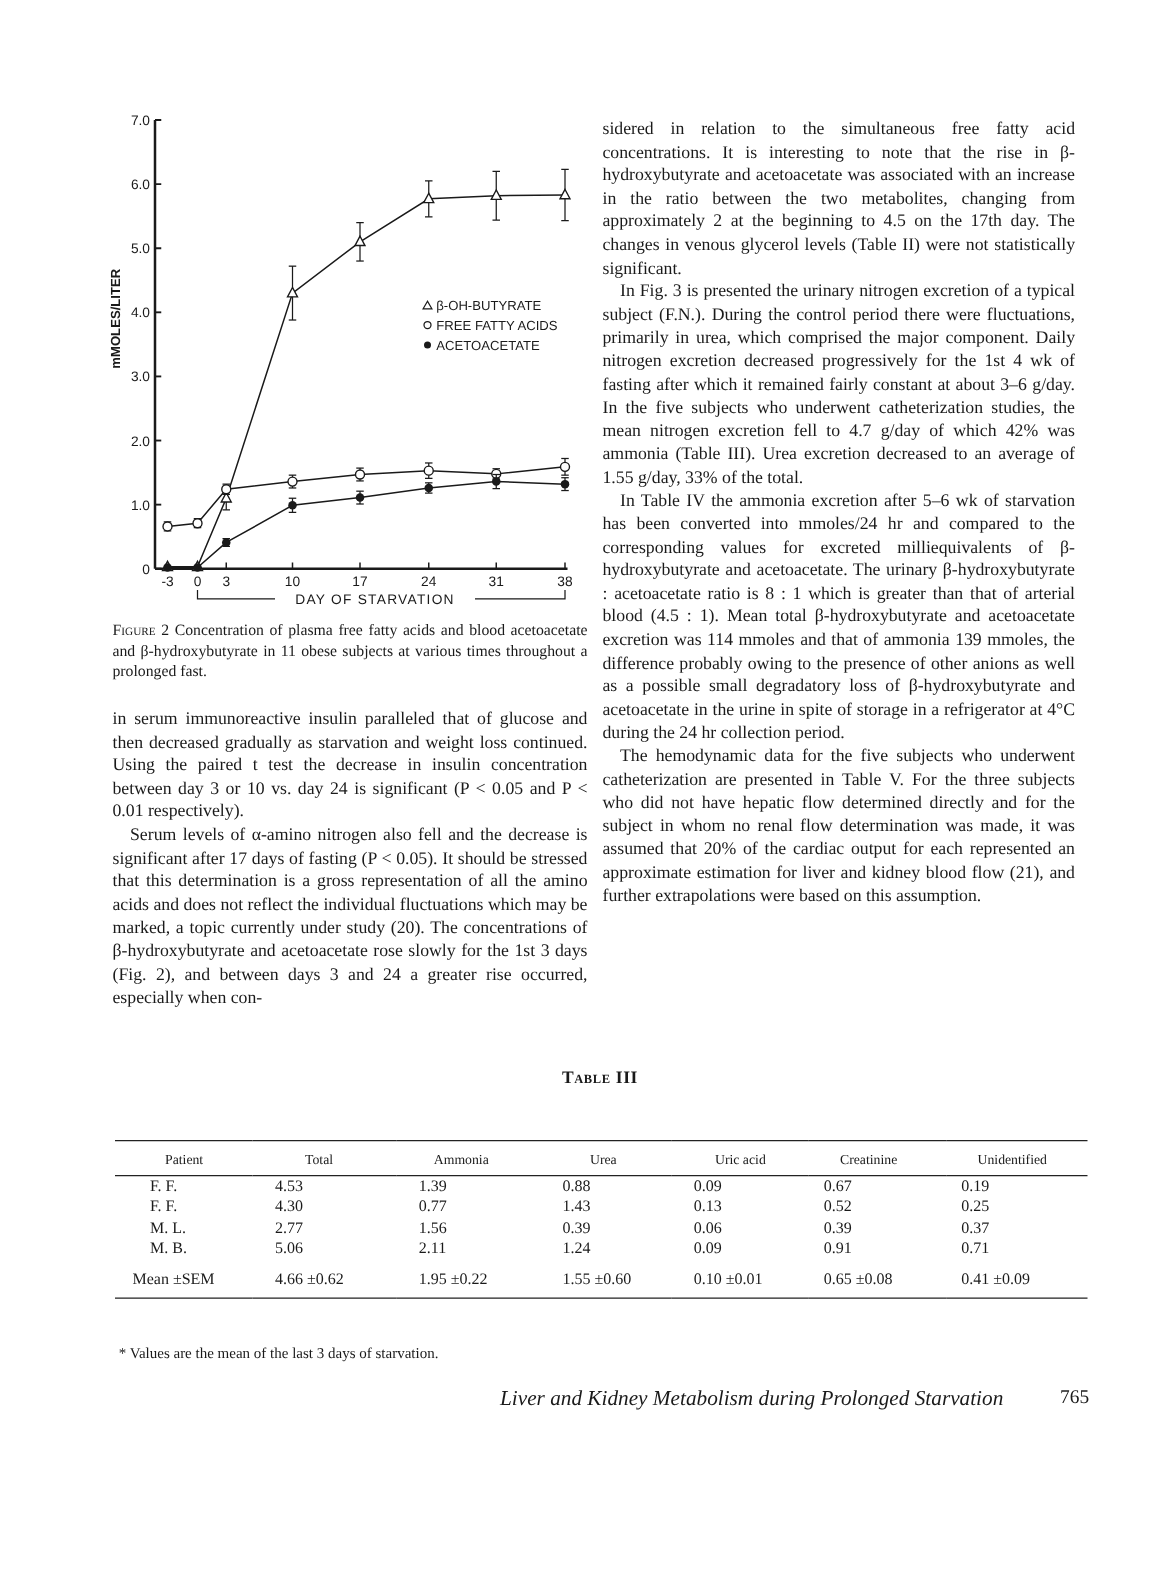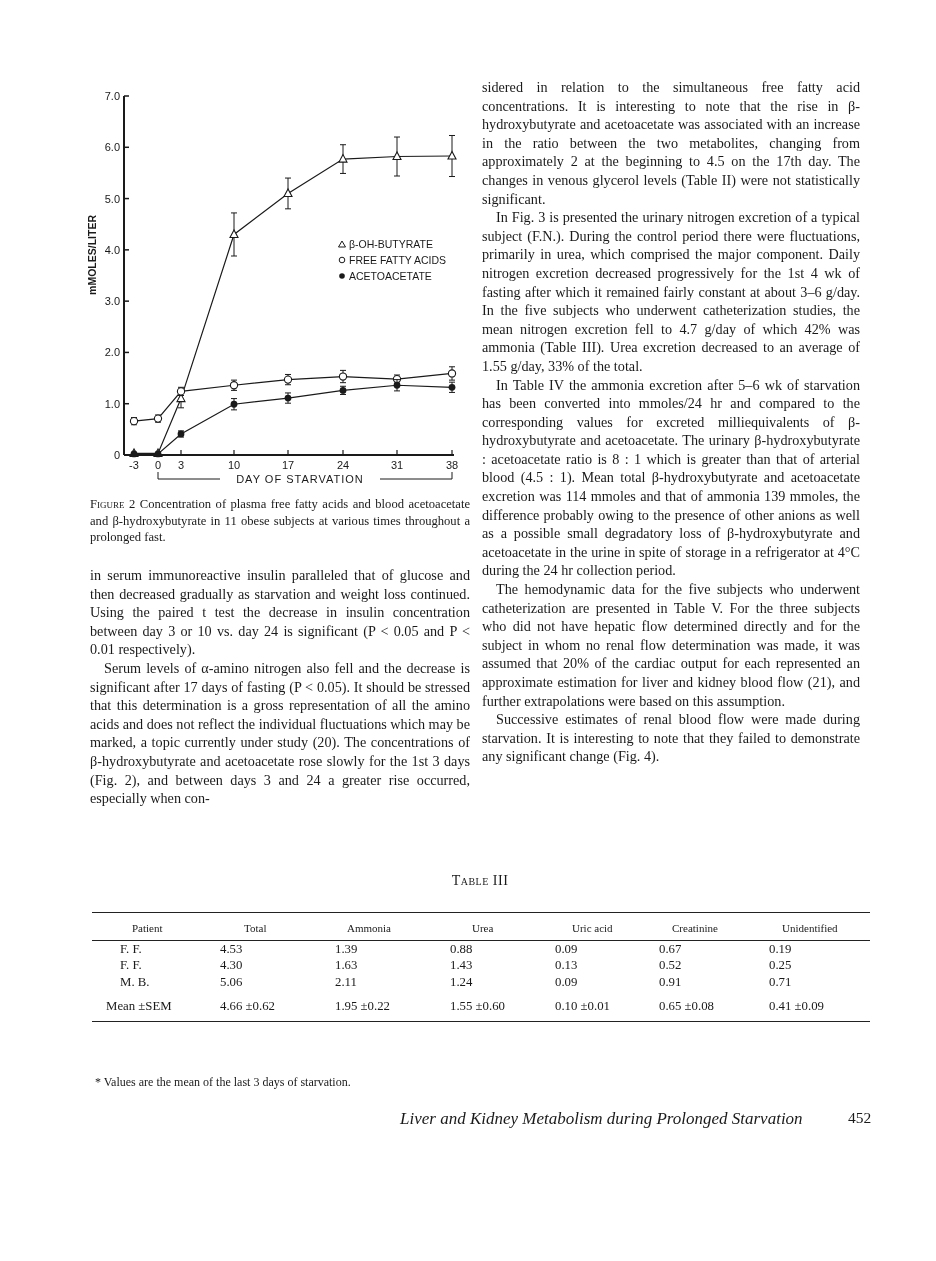--- a/index.html
+++ b/index.html
@@ -1,27 +1,27 @@
 <!DOCTYPE html>
 <html><head>
 <meta charset="utf-8">
 <style>
   body { margin:0; background:#fff; }
   .page { position:relative; width:936px; height:1261px; background:#fff; color:#1a1a1a; font-family:"Liberation Serif","DejaVu Serif",serif; overflow:hidden; }
   .col { position:absolute; font-size:14.2px; line-height:18.6px; text-align:justify; }
   .col p { margin:0; }
   .col p.ind { text-indent:14px; }
   #left-text { left:90px; top:566px; width:380px; }
-  #right-text { left:482px; top:78px; width:378px; }
+  #right-text { left:482px; top:94px; width:378px; }
   .caption { position:absolute; left:90px; top:496px; width:380px; font-size:12.6px; line-height:16.5px; text-align:justify; }
   .sc { font-variant:small-caps; }
   .chart { position:absolute; left:80px; top:80px; width:400px; height:410px; }
   .chart svg text { font-family:"Liberation Sans","DejaVu Sans",sans-serif; fill:#1a1a1a; }
   .tbl-title { position:absolute; left:92px; width:776px; text-align:center; font-size:14px; }
-  #tbl-label { top:873px; letter-spacing:0.5px; }
+  #tbl-label { top:855px; letter-spacing:0.5px;font-weight:bold; }
   #tbl-sub { top:892px; font-style:italic; font-size:12.5px; }
   table.t3 { position:absolute; left:92px; top:912px; width:778px; border-collapse:collapse; font-size:12.8px; }
   table.t3 th { font-weight:normal; font-size:11px; text-align:left; padding:9px 0 6px 0; border-top:1.5px solid #222; border-bottom:1.3px solid #222; }
   table.t3 td { padding:0; height:16.5px; }
   table.t3 tr.first td { padding-top:6px; }
   table.t3 tr.mean td { padding-top:8px; padding-bottom:6px; border-bottom:1.5px solid #222; }
   .footnote { position:absolute; left:95px; top:1075px; font-size:12px; }
   .running { position:absolute; left:400px; top:1109px; font-size:17px; font-style:italic; }
   .pageno { position:absolute; left:848px; top:1109px; font-size:15.5px; }
 </style>
@@ -173,21 +173,20 @@
   <div class="col" id="left-text">
     <p>in serum immunoreactive insulin paralleled that of glucose and then decreased gradually as starvation and weight loss continued. Using the paired t test the decrease in insulin concentration between day 3 or 10 vs. day 24 is significant (P &lt; 0.05 and P &lt; 0.01 respectively).</p>
     <p class="ind">Serum levels of α-amino nitrogen also fell and the decrease is significant after 17 days of fasting (P &lt; 0.05). It should be stressed that this determination is a gross representation of all the amino acids and does not reflect the individual fluctuations which may be marked, a topic currently under study (20). The concentrations of β-hydroxybutyrate and acetoacetate rose slowly for the 1st 3 days (Fig. 2), and between days 3 and 24 a greater rise occurred, especially when con-</p>
   </div>
 
   <div class="col" id="right-text">
     <p>sidered in relation to the simultaneous free fatty acid concentrations. It is interesting to note that the rise in β-hydroxybutyrate and acetoacetate was associated with an increase in the ratio between the two metabolites, changing from approximately 2 at the beginning to 4.5 on the 17th day. The changes in venous glycerol levels (Table II) were not statistically significant.</p>
     <p class="ind">In Fig. 3 is presented the urinary nitrogen excretion of a typical subject (F.N.). During the control period there were fluctuations, primarily in urea, which comprised the major component. Daily nitrogen excretion decreased progressively for the 1st 4 wk of fasting after which it remained fairly constant at about 3–6 g/day. In the five subjects who underwent catheterization studies, the mean nitrogen excretion fell to 4.7 g/day of which 42% was ammonia (Table III). Urea excretion decreased to an average of 1.55 g/day, 33% of the total.</p>
     <p class="ind">In Table IV the ammonia excretion after 5–6 wk of starvation has been converted into mmoles/24 hr and compared to the corresponding values for excreted milliequivalents of β-hydroxybutyrate and acetoacetate. The urinary β-hydroxybutyrate : acetoacetate ratio is 8 : 1 which is greater than that of arterial blood (4.5 : 1). Mean total β-hydroxybutyrate and acetoacetate excretion was 114 mmoles and that of ammonia 139 mmoles, the difference probably owing to the presence of other anions as well as a possible small degradatory loss of β-hydroxybutyrate and acetoacetate in the urine in spite of storage in a refrigerator at 4°C during the 24 hr collection period.</p>
     <p class="ind">The hemodynamic data for the five subjects who underwent catheterization are presented in Table V. For the three subjects who did not have hepatic flow determined directly and for the subject in whom no renal flow determination was made, it was assumed that 20% of the cardiac output for each represented an approximate estimation for liver and kidney blood flow (21), and further extrapolations were based on this assumption.</p>
-    <p class="ind">Successive estimates of renal blood flow were made during starvation. It is interesting to note that they failed to demonstrate any significant change (Fig. 4).</p>
   </div>
 
   <div class="tbl-title sc" id="tbl-label">Table III</div>
 
   <table class="t3">
     <colgroup>
       <col style="width:110px">
         <col style="width:115px">
         <col style="width:115px">
         <col style="width:105px">
@@ -212,25 +211,34 @@
           <td style="padding-left: 18px;">4.53</td>
           <td style="padding-left: 18px;">1.39</td>
           <td style="padding-left: 18px;">0.88</td>
           <td style="padding-left: 18px;">0.09</td>
           <td style="padding-left: 12px;">0.67</td>
           <td style="padding-left: 12px;">0.19</td>
         </tr>
         <tr>
           <td style="padding-left: 28px;">F. F.</td>
           <td style="padding-left: 18px;">4.30</td>
-          <td style="padding-left: 18px;">1.63</td>
+          <td style="padding-left: 18px;">0.77</td>
           <td style="padding-left: 18px;">1.43</td>
           <td style="padding-left: 18px;">0.13</td>
           <td style="padding-left: 12px;">0.52</td>
           <td style="padding-left: 12px;">0.25</td>
+        </tr>
+        <tr>
+          <td style="padding-left: 28px;">M. L.</td>
+          <td style="padding-left: 18px;">2.77</td>
+          <td style="padding-left: 18px;">1.56</td>
+          <td style="padding-left: 18px;">0.39</td>
+          <td style="padding-left: 18px;">0.06</td>
+          <td style="padding-left: 12px;">0.39</td>
+          <td style="padding-left: 12px;">0.37</td>
         </tr>
         <tr>
           <td style="padding-left: 28px;">M. B.</td>
           <td style="padding-left: 18px;">5.06</td>
           <td style="padding-left: 18px;">2.11</td>
           <td style="padding-left: 18px;">1.24</td>
           <td style="padding-left: 18px;">0.09</td>
           <td style="padding-left: 12px;">0.91</td>
           <td style="padding-left: 12px;">0.71</td>
         </tr>
@@ -242,14 +250,14 @@
           <td style="padding-left: 18px;">0.10 ±0.01</td>
           <td style="padding-left: 12px;">0.65 ±0.08</td>
           <td style="padding-left: 12px;">0.41 ±0.09</td>
         </tr>
       </tbody>
   </table>
 
   <div class="footnote">* Values are the mean of the last 3 days of starvation.</div>
 
   <div class="running">Liver and Kidney Metabolism during Prolonged Starvation</div>
-  <div class="pageno">452</div>
+  <div class="pageno">765</div>
 </div>
 
 </body></html>

